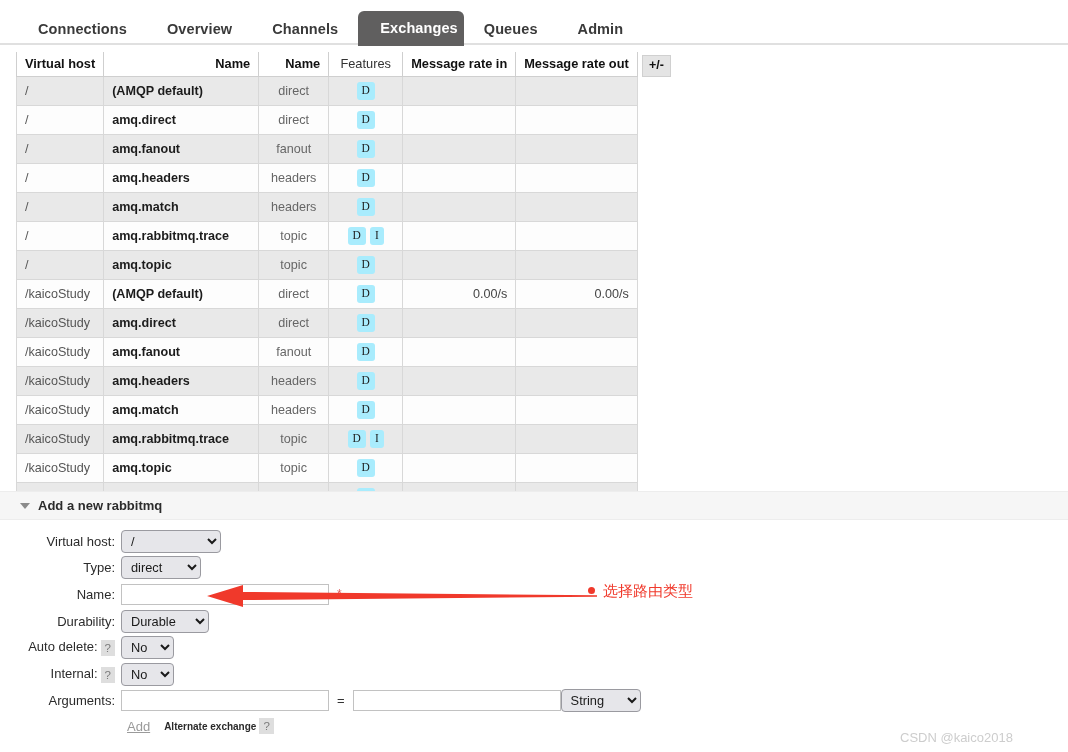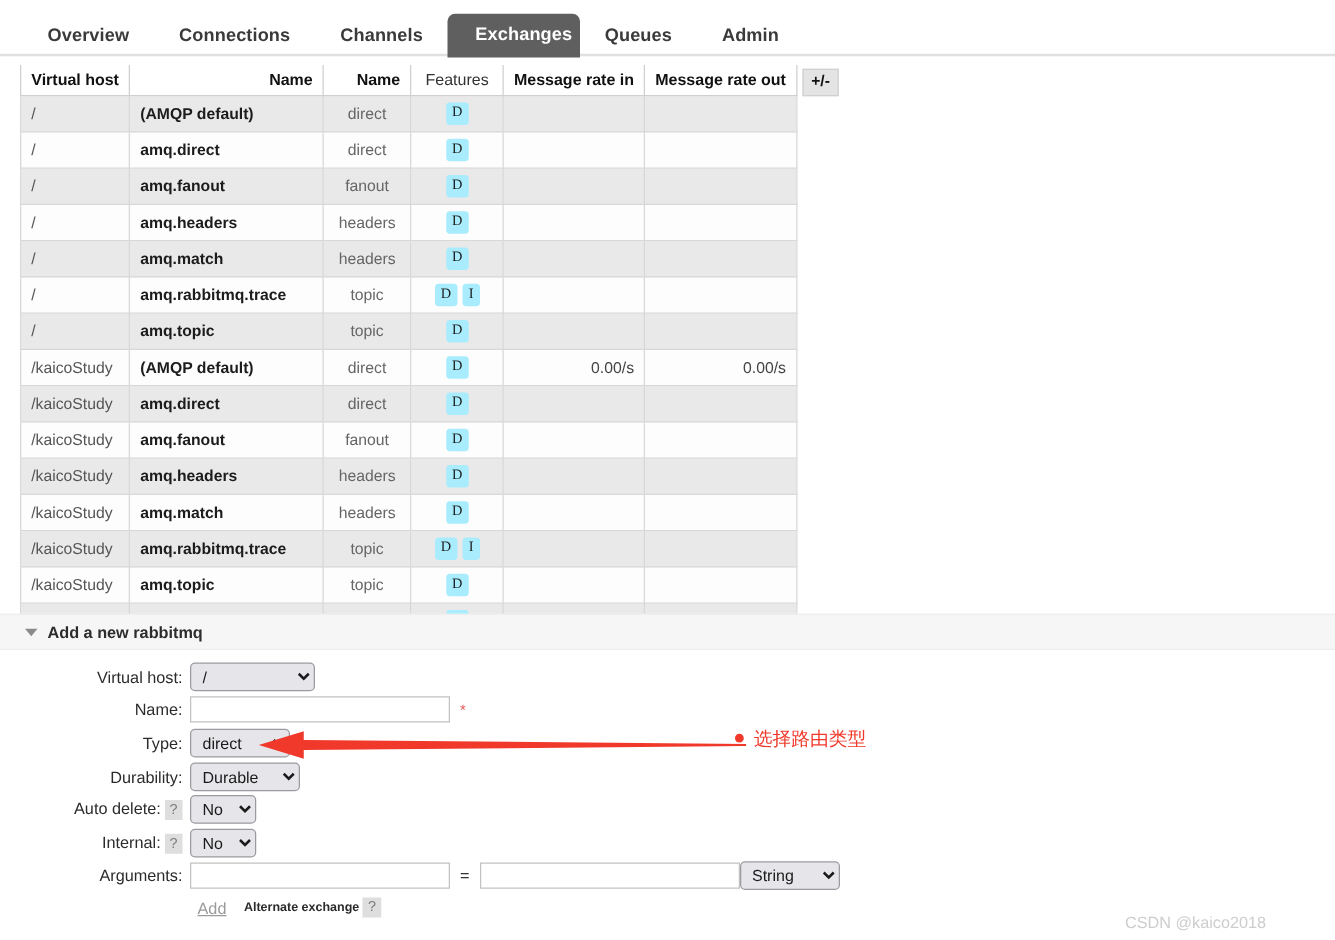--- a/index.html
+++ b/index.html
@@ -137,21 +137,20 @@
     font-size: 13px;
     font-weight: bold;
     color: #2c2c2c;
   }
 
   
   .form {
     position: absolute;
     left: 0; top: 528px;
     width: 879px;
-    padding-left: 31px;
   }
   .frow {
     position: relative;
     height: 26.6px;
     margin-bottom: 0px;
     display: flex;
     align-items: center;
   }
   .flabel {
     width: 121px;
@@ -247,22 +246,22 @@
     white-space: nowrap;
   }
 </style>
 </head>
 <body>
 
 <div id="page">
 
   <div class="tabbar">
     <div class="tabs" id="tabs">
+        <div class="tab">Connections</div>
         <div class="tab">Overview</div>
-        <div class="tab">Connections</div>
         <div class="tab">Channels</div>
         <div class="tab active">Exchanges</div>
         <div class="tab">Queues</div>
         <div class="tab">Admin</div>
       </div>
   </div>
 
   <div class="tablewrap">
     <table class="exch">
       <thead>
@@ -407,28 +406,28 @@
   </div>
 
   <div class="form">
 
     <div class="frow">
       <div class="flabel">Virtual host:</div>
       <select class="sel vh" id="sel-vhost"><option value="/">/</option><option value="/kaicoStudy">/kaicoStudy</option></select>
     </div>
 
     <div class="frow">
+      <div class="flabel">Type:</div>
+      <select class="sel ty" id="sel-type"><option value="direct">direct</option><option value="fanout">fanout</option><option value="topic">topic</option><option value="headers">headers</option></select>
+    </div>
+
+    <div class="frow">
       <div class="flabel">Name:</div>
       <input class="txt name" type="text" value="" style="">
       <span class="star">*</span>
-    </div>
-
-    <div class="frow">
-      <div class="flabel">Type:</div>
-      <select class="sel ty" id="sel-type"><option value="direct">direct</option><option value="fanout">fanout</option><option value="topic">topic</option><option value="headers">headers</option></select>
     </div>
 
     <div class="frow">
       <div class="flabel">Durability:</div>
       <select class="sel du" id="sel-dur"><option value="Durable">Durable</option><option value="Transient">Transient</option></select>
     </div>
 
     <div class="frow">
       <div class="flabel"><span>Auto delete:</span><span class="qmark">?</span></div>
       <select class="sel yn" id="sel-autodel"><option value="No">No</option><option value="Yes">Yes</option></select>

